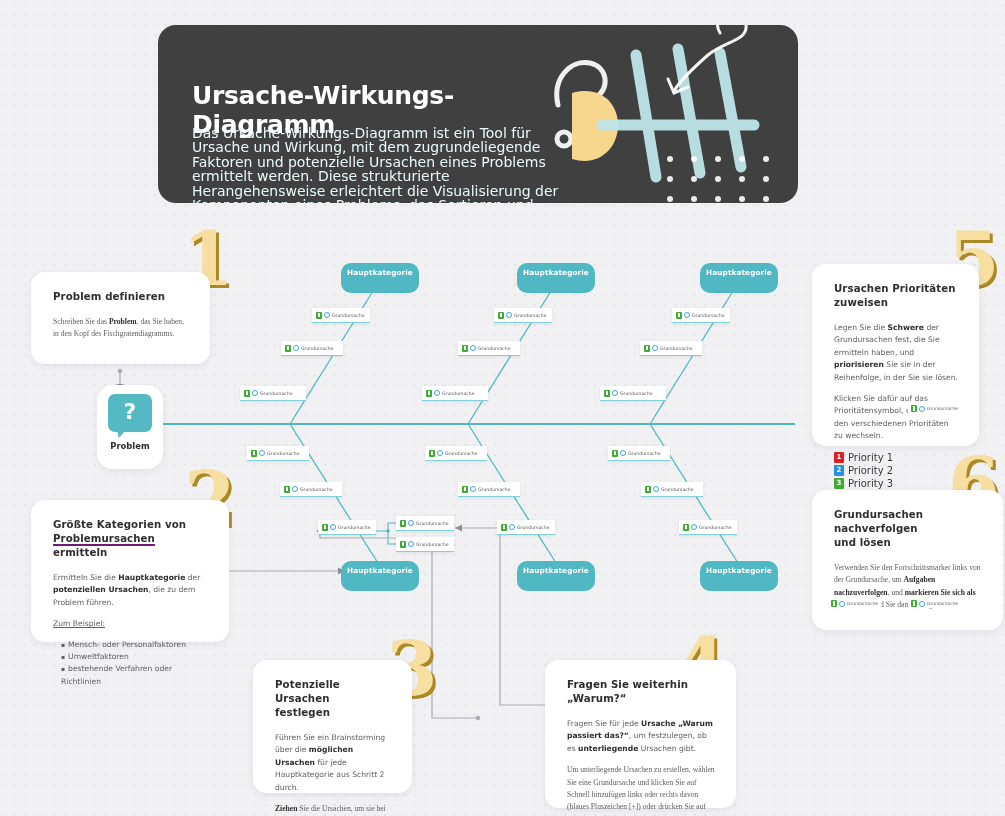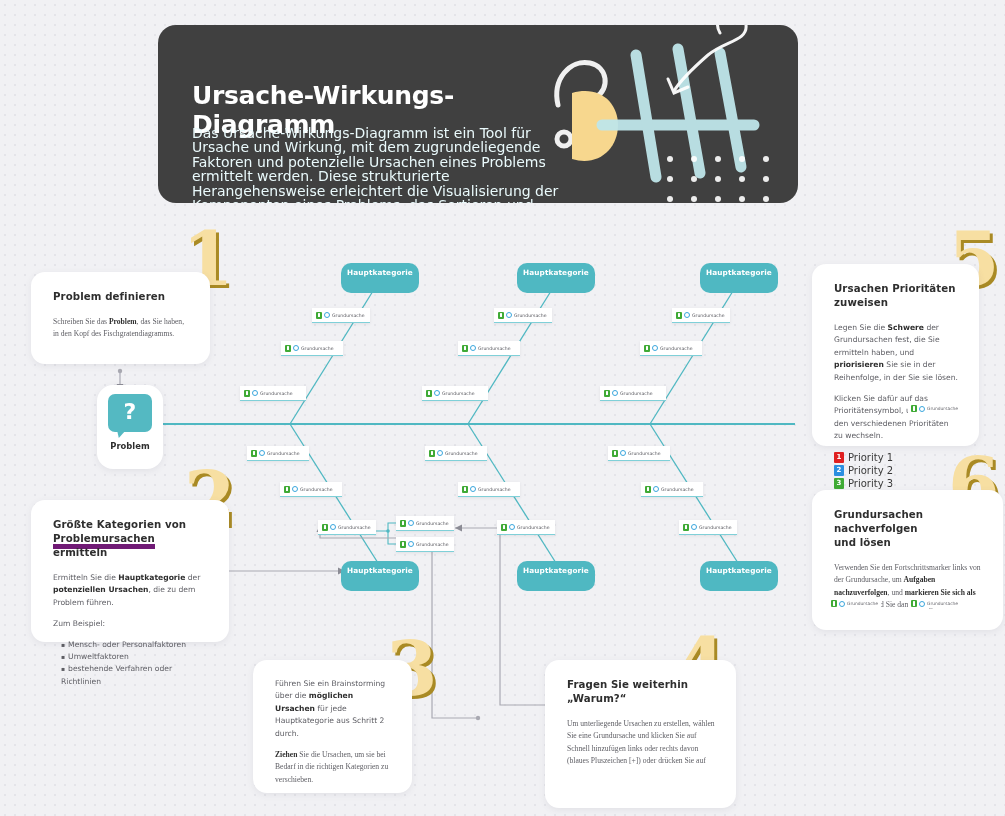--- a/index.html
+++ b/index.html
@@ -31,27 +31,27 @@
   
   .card{
     position:absolute;background:#ffffff;border-radius:14px;
     box-shadow:0 2px 7px rgba(80,80,95,.09);
     padding:18px 20px 18px 22px;box-sizing:border-box;
   }
   .card h3{
     margin:0 0 12px 0;font-size:10.2px;font-weight:bold;color:#2e2e2e;
     line-height:14px;letter-spacing:.1px;
   }
-  .card h3 .u{border-bottom:5px solid #701a75;}
+  .card h3 .u{border-bottom:2px solid #701a75;}
   .card p{
     margin:0 0 9px 0;font-size:7.6px;line-height:12.4px;color:#5d5d63;
   }
   .card p:last-child{margin-bottom:0;font-family:Liberation Serif, serif;}
   .card b{color:#2e2e2e;font-weight:bold;}
-  .lbl-u{}
+  .lbl-u{text-decoration:underline;}
   .bullets{margin:8px;padding:0;list-style:none;}
   .bullets li{font-size:7.6px;line-height:12.4px;color:#5d5d63;}
   .bullets li:before{content:"\25AA";font-size:6px;margin-right:3px;color:#5d5d63;}
 
   
   .numeral{
     position:absolute;font-family:"DejaVu Serif", serif;font-weight:bold;
     font-size:74px;line-height:74px;color:#f7dfa2;
     text-shadow:3px 3px 0 #a98a24;user-select:none;
   }
@@ -342,27 +342,29 @@
     <p class="lbl-u" style="margin-bottom:2px;">Zum Beispiel:</p>
     <ul class="bullets">
       <li>Mensch- oder Personalfaktoren</li>
       <li>Umweltfaktoren</li>
       <li>bestehende Verfahren oder Richtlinien</li>
     </ul>
   </div>
 
   <div class="numeral" style="left:386px;top:632px;">3</div>
   <div class="card" style="left:253px;top:660px;width:159px;height:133px;">
+    <h3><span>Potenzielle Ursachen</span><br><span>festlegen</span></h3>
     <p><span>Führen Sie ein Brainstorming über die </span><b>möglichen Ursachen</b><span> für jede Hauptkategorie aus Schritt 2 durch.</span></p>
     <p><b>Ziehen</b><span> Sie die Ursachen, um sie bei Bedarf in die richtigen Kategorien zu verschieben.</span></p>
   </div>
 
   <div class="numeral" style="left:675px;top:628px;">4</div>
   <div class="card" style="left:545px;top:660px;width:191px;height:148px;">
     <h3>Fragen Sie weiterhin „Warum?“</h3>
+    <p><span>Fragen Sie für jede </span><b>Ursache „Warum passiert das?“</b><span>, um festzulegen, ob es </span><b>unterliegende</b><span> Ursachen gibt.</span></p>
     <p><span>Um unterliegende Ursachen zu erstellen, wählen Sie eine Grundursache und klicken Sie auf Schnell hinzufügen links oder rechts davon (blaues Pluszeichen [+]) oder drücken Sie auf </span></p>
   </div>
 
   <div class="numeral" style="left:948px;top:222px;">5</div>
   <div class="card" style="left:812px;top:264px;width:167px;height:182px;">
     <h3><span>Ursachen Prioritäten</span><br><span>zuweisen</span></h3>
     <p><span>Legen Sie die </span><b>Schwere</b><span> der Grundursachen fest, die Sie ermitteln haben, und </span><b>priorisieren</b><span> Sie sie in der Reihenfolge, in der Sie sie lösen.</span></p>
     <p>Klicken Sie dafür auf das Prioritätensymbol, um zwischen den verschiedenen Prioritäten zu wechseln.</p>
     <div style="margin-top:8px;">
       <div class="prio-row">

